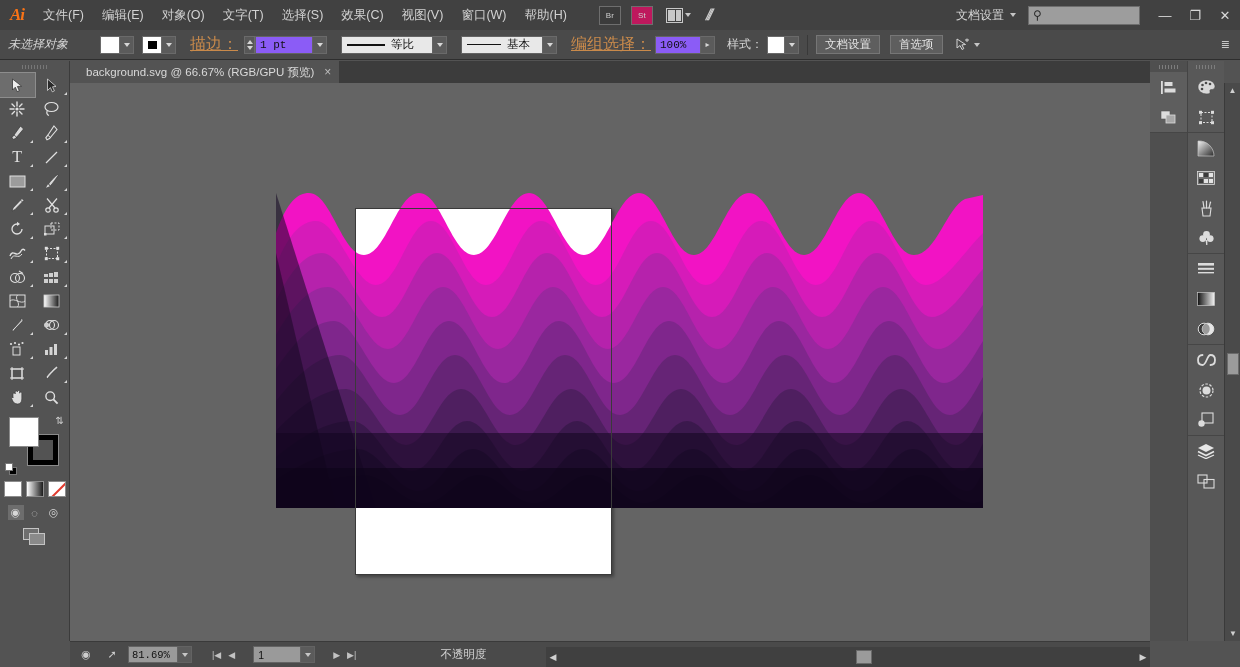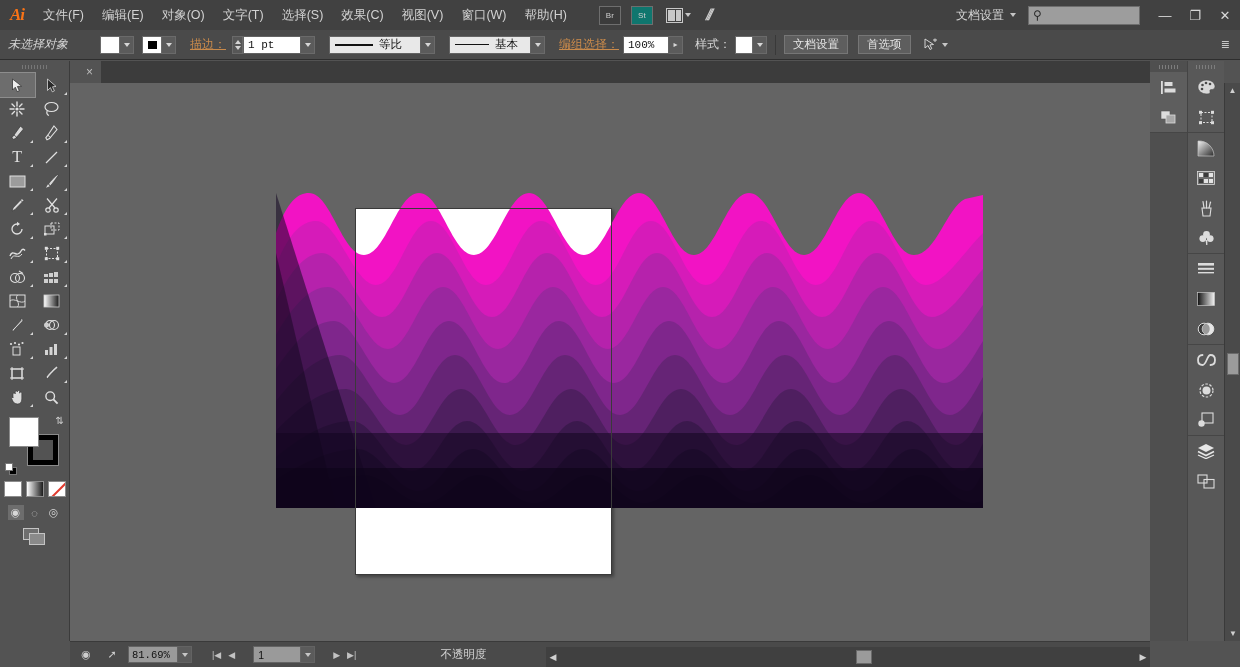--- a/index.html
+++ b/index.html
@@ -29,21 +29,21 @@
     padding: 0 9px; height: 30px; line-height: 30px;
     font-size: 12.5px; color: #d2d2d2; white-space: nowrap;
   }
   .mb-spacer { flex: 0 0 18px; }
   .mb-icon-btn {
     width: 22px; height: 19px; margin: 0 5px;
     border: 1px solid #6e6e6e; background: #3b3b3b;
     display: flex; align-items: center; justify-content: center;
     font-size: 8px; color: #cfcfcf; position: relative;
   }
-  .mb-icon-btn.dark { background: #0f766e; }
+  .mb-icon-btn.dark { background: #be185d; }
   .mb-arrange {
     width: 30px; height: 20px; margin-left: 8px;
     display: flex; align-items: center; gap: 2px;
   }
   .arr-grid {
     width: 17px; height: 15px; border: 1px solid #c8c8c8;
     display: grid; grid-template-columns: 7px 1fr; gap: 1px; padding: 1px;
   }
   .arr-grid i { background: #c8c8c8; display: block; }
   .caret { width: 0; height: 0; border-left: 3.5px solid transparent;
@@ -65,21 +65,21 @@
     justify-content: center; color: #d8d8d8; font-size: 13px;
   }
 
   
   .controlbar {
     position: absolute; left: 0; top: 30px; width: 1240px; height: 30px;
     background: #4a4a4a; border-bottom: 1px solid #2e2e2e;
     display: flex; align-items: center; padding-left: 8px;
   }
   .cb-label { font-size: 12px; color: #d5d5d5; white-space: nowrap; }
-  .cb-link { font-size: 12px; color: #c98a4b; text-decoration: underline; white-space: nowrap; }
+  .cb-link { font-size: 16px; color: #c98a4b; text-decoration: underline; white-space: nowrap; }
   .cb-sep { width: 1px; height: 20px; background: #393939; margin: 0 8px; }
   .swatch-white {
     width: 20px; height: 18px; background: #ffffff; border: 1px solid #6a6a6a;
   }
   .swatch-stroke {
     width: 20px; height: 18px; background: #ffffff; border: 1px solid #6a6a6a;
     display: flex; align-items: center; justify-content: center;
   }
   .swatch-stroke i { width: 9px; height: 8px; background: #000; display: block; }
   .mini-caret {
@@ -88,21 +88,21 @@
   }
   .mini-caret .caret { border-top-color: #d7d7d7; }
   .spin {
     width: 11px; height: 18px; display: flex; flex-direction: column;
     justify-content: center; align-items: center; gap: 2px; background: #575757;
     border: 1px solid #6a6a6a;
   }
   .spin .up { width:0;height:0;border-left:3px solid transparent;border-right:3px solid transparent;border-bottom:4px solid #d4d4d4; }
   .spin .dn { width:0;height:0;border-left:3px solid transparent;border-right:3px solid transparent;border-top:4px solid #d4d4d4; }
   .field {
-    height: 18px; background: #ffffff; border: 1px solid #636363;
+    height: 18px; background: #8b5cf6; border: 1px solid #636363;
     font-size: 11px; color: #111; display: flex; align-items: center;
     padding: 0 4px; font-family: "Liberation Mono", monospace;
   }
   .combo {
     height: 18px; background: #e8e8e8; border: 1px solid #636363;
     display: flex; align-items: center; padding: 0 5px; gap: 6px;
     font-size: 11.5px; color: #111;
   }
   .strokeline { height: 2px; background: #111; display: block; }
   .btn-gray {
@@ -406,20 +406,21 @@
         <path d="M10 2 L14 2 M12 0.5 L12 4" stroke="#d4d4d4" stroke-width="1"></path>
       </svg>
       <div class="caret"></div>
     </div>
 
     <div class="cb-right-menu">≣</div>
   </div>
 
   <div class="tabbar">
     <div class="doctab">
+      <span class="doctab-title">background.svg @ 66.67% (RGB/GPU 预览)</span>
       <span class="doctab-close">×</span>
     </div>
   </div>
 
   <div class="toolbar">
     <div class="tb-grip">
         <i></i>
       </div>
     <div class="tb-grid">
 

